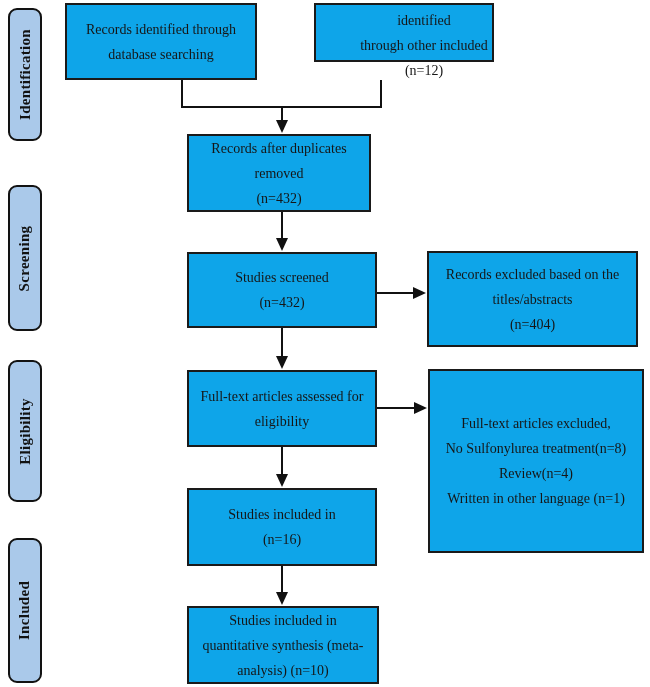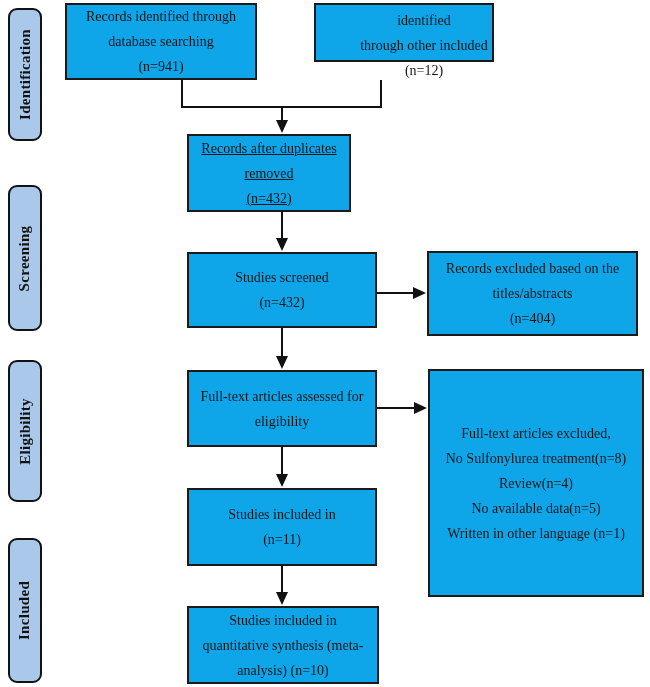--- a/index.html
+++ b/index.html
@@ -45,25 +45,25 @@
     align-items: center;
     justify-content: center;
     text-align: center;
     font-size: 14px;
     line-height: 25px;
     padding: 0 2px;
   }
   .fbox div { width: 100%; }
   .b-db     { left: 65px;  top: 3px;   width: 192px; height: 77px; }
   .b-other  { left: 314px; top: 3px;   width: 180px; height: 59px; padding-left: 42px; }
-  .b-dup    { left: 187px; top: 134px; width: 164px; height: 78px; text-decoration: underline; }
+  .b-dup    { left: 187px; top: 134px; width: 184px; height: 78px; }
   .b-screen { left: 187px; top: 252px; width: 190px; height: 76px; }
-  .b-excl1  { left: 427px; top: 251px; width: 211px; height: 85px; }
+  .b-excl1  { left: 427px; top: 251px; width: 211px; height: 96px; }
   .b-elig   { left: 187px; top: 370px; width: 190px; height: 77px; align-items: flex-end; }
-  .b-excl2  { left: 428px; top: 369px; width: 216px; height: 228px; align-items: flex-end; }
+  .b-excl2  { left: 428px; top: 369px; width: 216px; height: 184px; align-items: flex-end; }
   .b-qual   { left: 187px; top: 488px; width: 190px; height: 78px; }
   .b-quant  { left: 187px; top: 606px; width: 192px; height: 78px; }
   .s-identification { left: 8px; top: 8px;   width: 34px; height: 133px; }
   .s-screening      { left: 8px; top: 185px; width: 34px; height: 146px; }
   .s-eligibility    { left: 8px; top: 360px; width: 34px; height: 142px; }
   .s-included       { left: 8px; top: 538px; width: 34px; height: 145px; }
 </style>
 </head>
 <body>
 
@@ -114,21 +114,20 @@
   <div class="stage s-eligibility">
     <span>Eligibility</span>
   </div>
   <div class="stage s-included">
     <span>Included</span>
   </div>
 
   <div class="fbox b-db">
     <div>Records identified through</div>
     <div>database searching</div>
-    <div>(n=941)</div>
   </div>
 
   <div class="fbox b-other">
     <div>Additional records identified</div>
     <div>through other included</div>
     <div>(n=12)</div>
   </div>
 
   <div class="fbox b-dup">
     <div>Records after duplicates</div>
@@ -149,27 +148,26 @@
 
   <div class="fbox b-elig">
     <div>Full-text articles assessed for</div>
     <div>eligibility</div>
   </div>
 
   <div class="fbox b-excl2">
     <div>Full-text articles excluded,</div>
     <div>No Sulfonylurea treatment(n=8)</div>
     <div>Review(n=4)</div>
-    <div>No available data(n=5)</div>
     <div>Written in other language (n=1)</div>
   </div>
 
   <div class="fbox b-qual">
     <div>Studies included in</div>
-    <div>(n=11)</div>
+    <div>(n=16)</div>
   </div>
 
   <div class="fbox b-quant">
     <div>Studies included in</div>
     <div>quantitative synthesis (meta-</div>
     <div>analysis) (n=10)</div>
   </div>
 
 </div>
 

